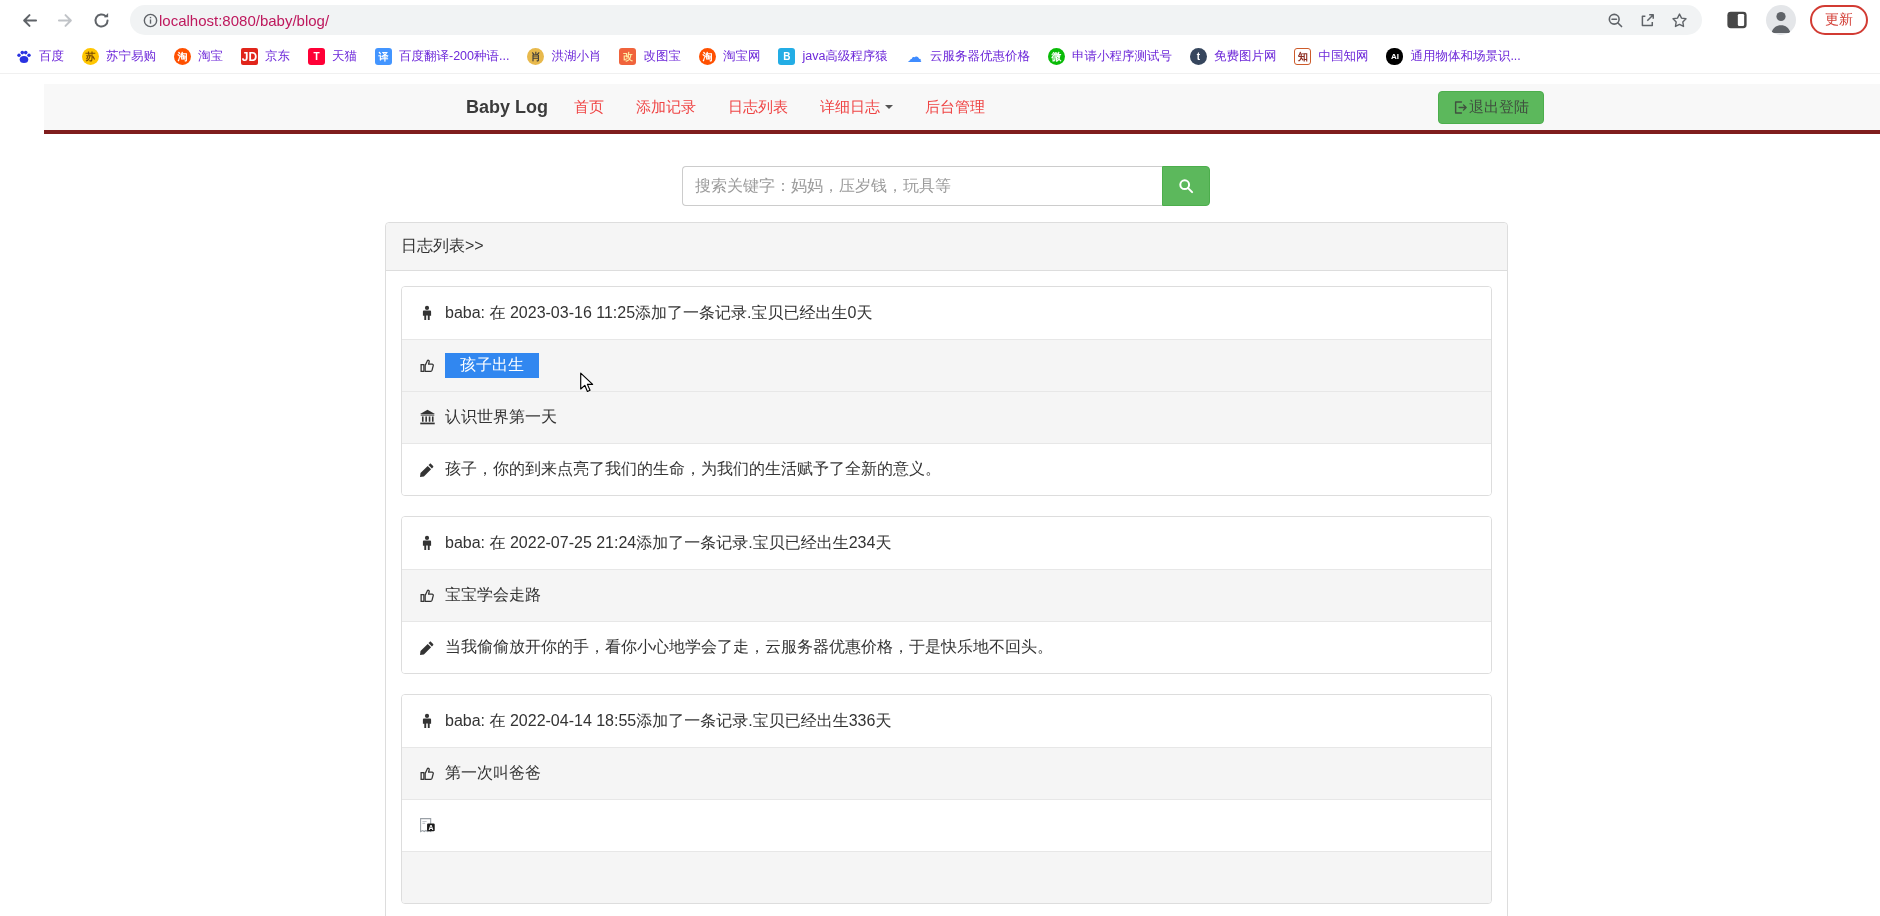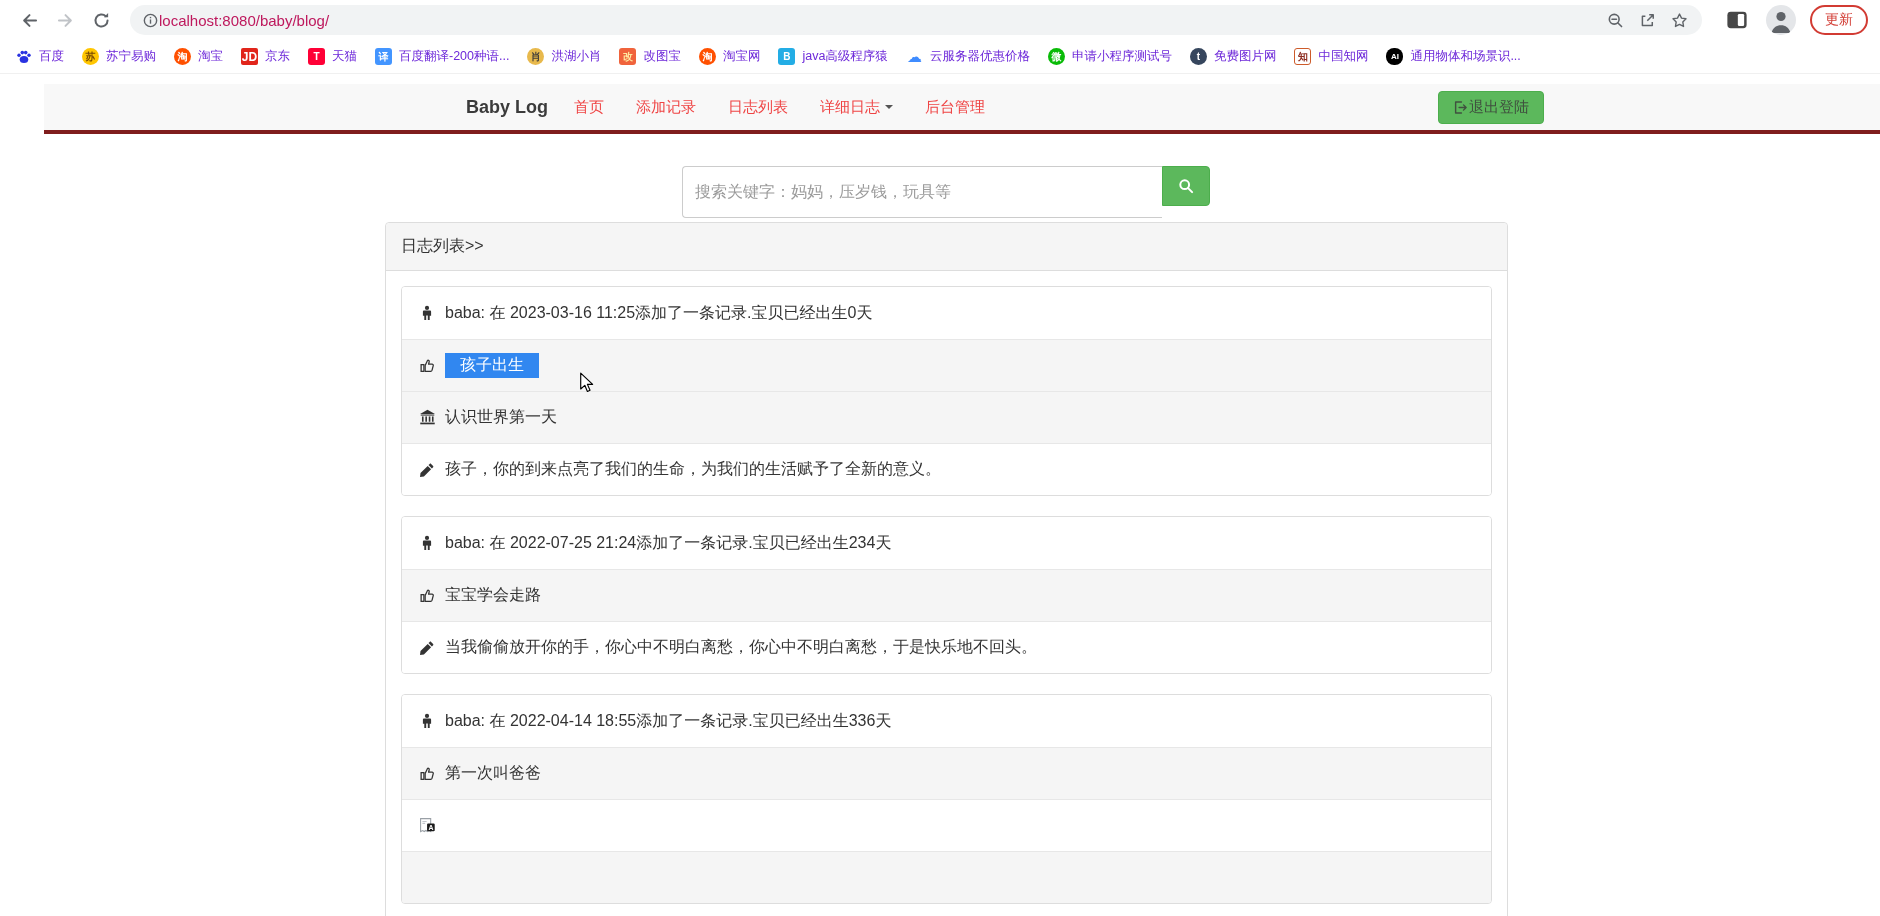--- a/index.html
+++ b/index.html
@@ -41,21 +41,21 @@
   .caret { width:0; height:0; border-left:4px solid transparent; border-right:4px solid transparent; border-top:4px solid #555; margin-left:5px; }
   .nav-spacer { flex:1; }
   .logout-btn {
     display:flex; align-items:center; gap:1px; background:#5cb85c; border:1px solid #4cae4c; border-radius:4px;
     color:#40503f; font-size:15px; padding:6px 14px; margin-right:8px; cursor:pointer; white-space:nowrap;
   }
 
   
   .search-row { position:absolute; top:166px; left:682px; width:528px; height:40px; display:flex; }
   .search-input {
-    flex:1; height:52px; border:1px solid #ccc; border-right:none; border-radius:4px 0 0 4px;
+    flex:1; height:40px; border:1px solid #ccc; border-right:none; border-radius:4px 0 0 4px;
     padding:4px 12px; font-size:16px; color:#1d4ed8; outline:none; font-family:inherit;
   }
   .search-input::placeholder { color:#9b9b9b; }
   .search-btn { width:48px; height:40px; background:#5cb85c; border:1px solid #4cae4c; border-radius:0 4px 4px 0;
     display:flex; align-items:center; justify-content:center; cursor:pointer; }
 
   
   .panel { position:absolute; top:222px; left:385px; width:1123px; background:#fff; border:1px solid #ddd; border-radius:4px; }
   .panel-heading { background:#f5f5f5; border-bottom:1px solid #ddd; padding:13px 15px; font-size:16px; color:#333; border-radius:4px 4px 0 0; }
   .panel-body { padding:15px; }
@@ -309,21 +309,21 @@
             </svg>
           </span>
           <span class="row-text">宝宝学会走路</span>
         </div>
         <div class="list-row">
           <span class="row-icon">
             <svg width="16" height="16" viewBox="0 0 16 16">
               <path d="M12.1 1.9l2 2c.4.4.4 1 0 1.4l-1.2 1.2-3.4-3.4 1.2-1.2c.4-.4 1-.4 1.4 0zM8.7 3.9l3.4 3.4-7.2 7.2-3.9.5.5-3.9z" fill="#333"></path>
             </svg>
           </span>
-          <span class="row-text">当我偷偷放开你的手，你心中不明白离愁，你心中不明白离愁，于是快乐地不回头。</span>
+          <span class="row-text">当我偷偷放开你的手，看你小心地学会了走，云服务器优惠价格，于是快乐地不回头。</span>
         </div>
       </div>
       <div class="list-group">
         <div class="list-row">
           <span class="row-icon">
             <svg width="16" height="16" viewBox="0 0 16 16">
               <circle cx="8" cy="2.9" r="2.1" fill="#333"></circle>
               <path d="M10.9 5.6H5.1c-.7 0-1.2.5-1.2 1.2v3.9h1.4V15h1.9v-4.5h1.6V15h1.9v-4.3h1.4V6.8c0-.7-.5-1.2-1.2-1.2z" fill="#333"></path>
             </svg>
           </span>

